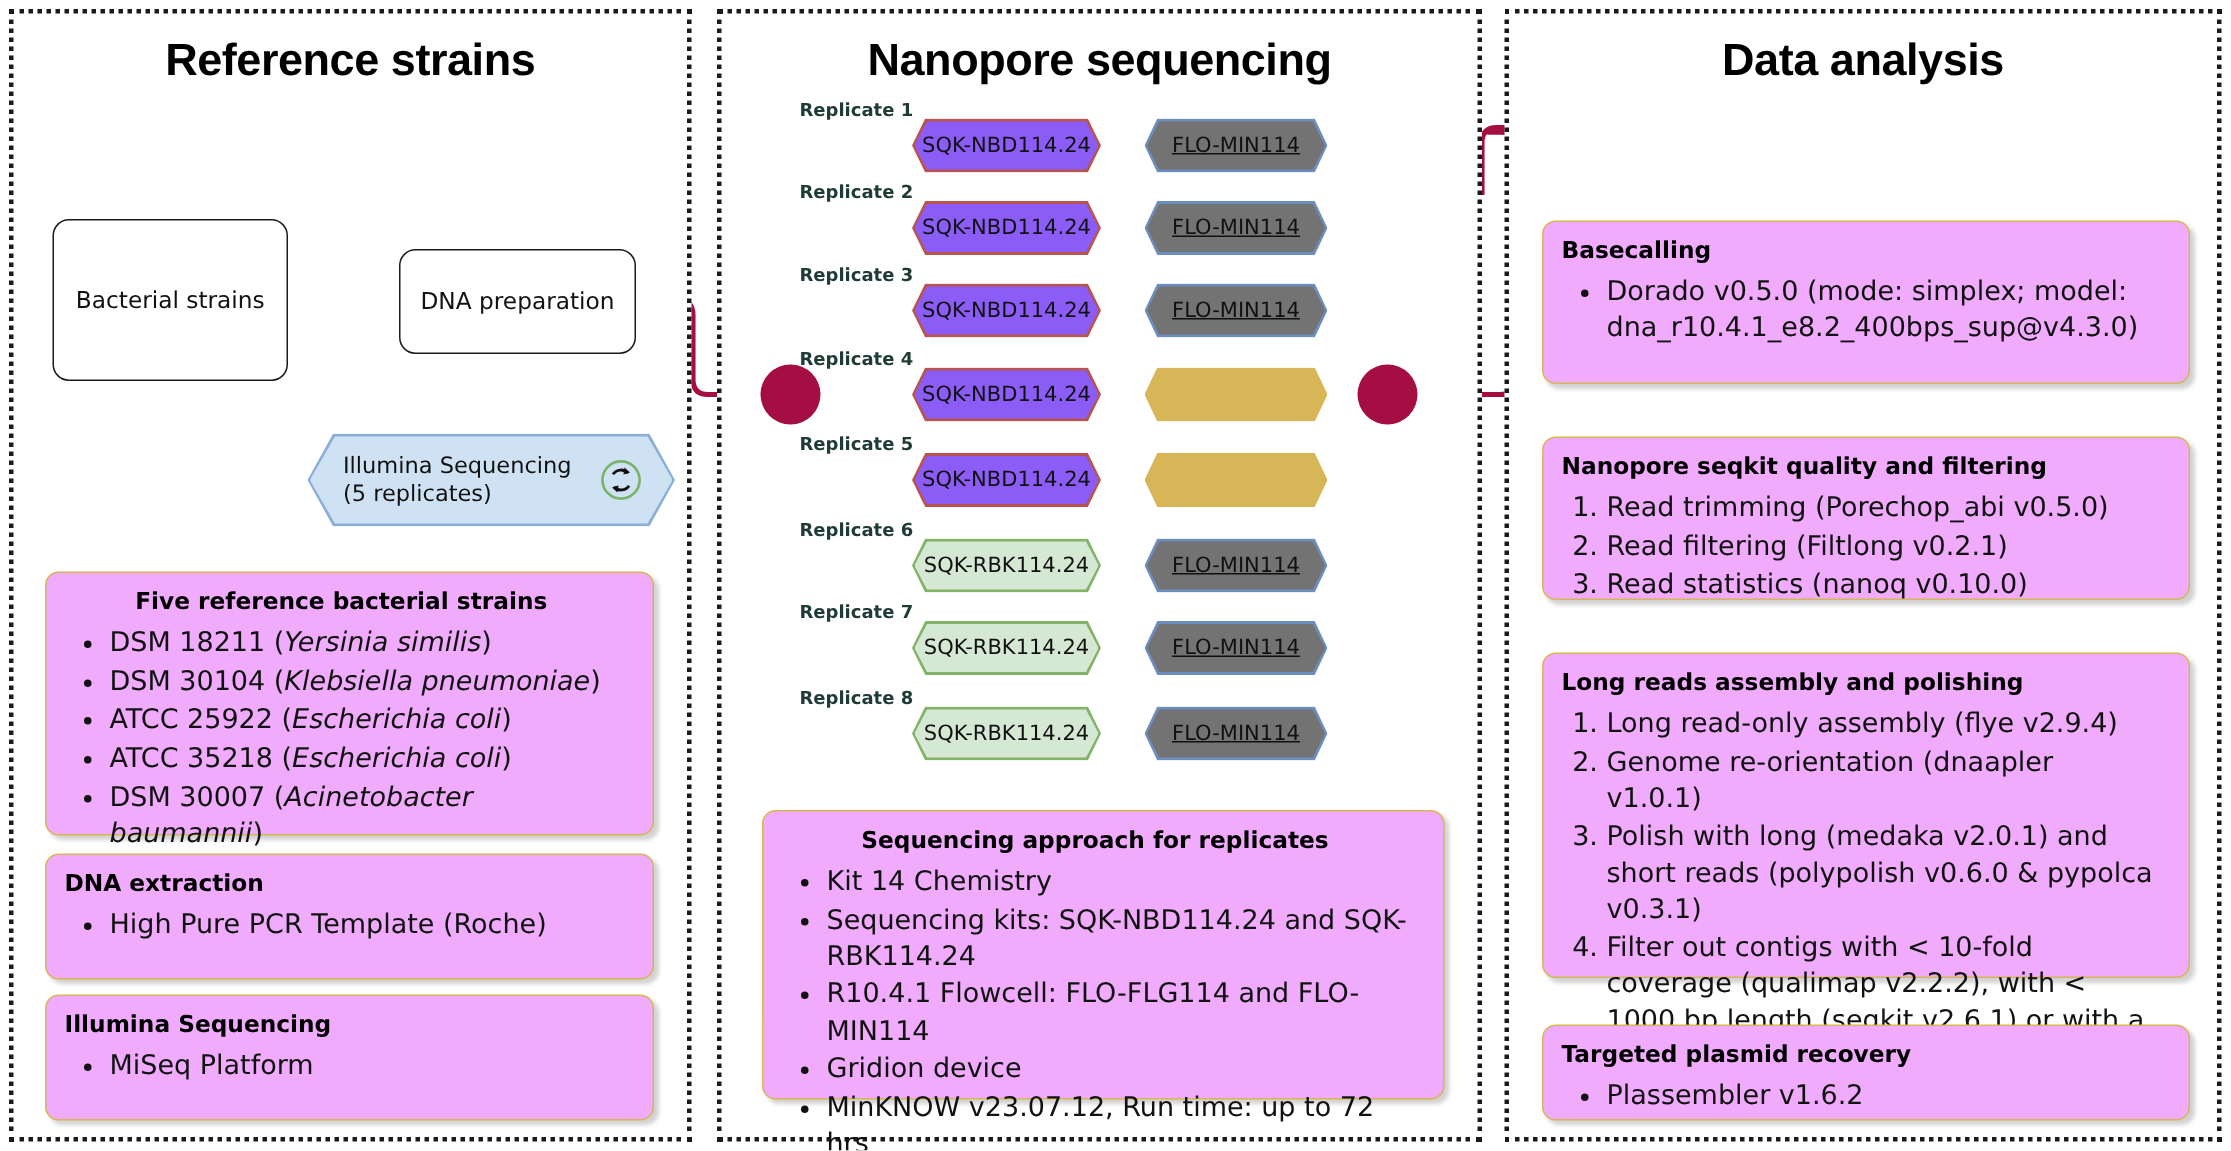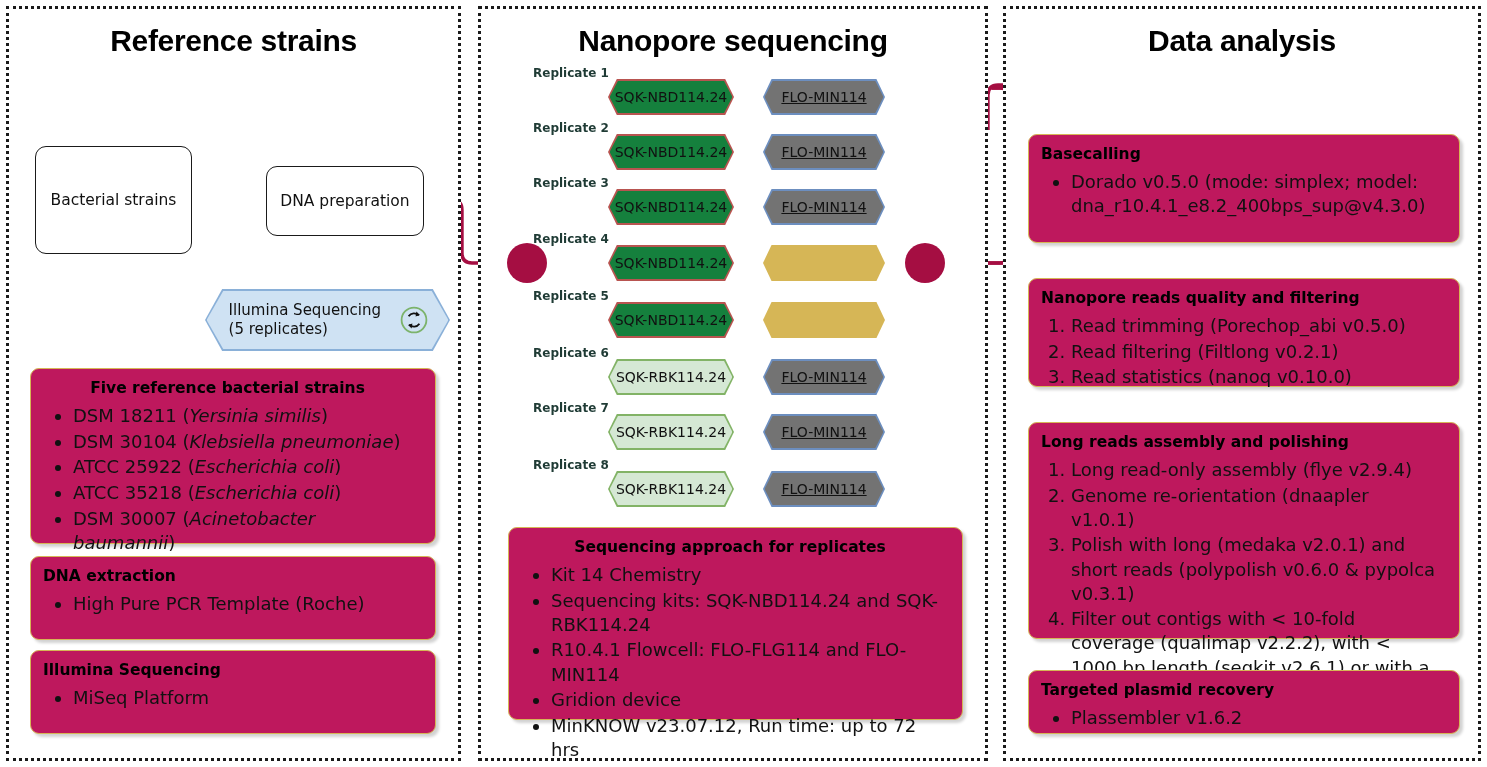--- a/index.html
+++ b/index.html
@@ -19,24 +19,25 @@
 
   
   .procbox{
     position:absolute;box-sizing:border-box;border:1.6px solid #1a1a1a;border-radius:11px;
     background:#fff;display:flex;align-items:center;justify-content:center;
     font-size:15.5px;color:#111;
   }
 
   
   .note{
-    position:absolute;box-sizing:border-box;background:#be185d;
+    position:absolute;box-sizing:border-box;background:#f0abfc;
     border:1.3px solid #d6b656;border-radius:9px;
     box-shadow:3px 3px 3px rgba(0,0,0,0.18);
     padding:9px 23px 11px 12px;
+    margin-top:13px;
   }
   .note h4{margin:0 0 2px 0;font-size:15.5px;font-weight:bold;color:#000;
     font-family:"DejaVu Sans",sans-serif;line-height:1.3;}
   .note h4.ctr{text-align:center;margin-bottom:6px;}
   .note ul,.note ol{margin:6px 0 0 0;padding-left:30px;}
   .note li{font-size:18px;color:#111;line-height:1.34;margin:1.5px 0;}
   .note ul li{list-style:disc;}
   .note ol li{list-style:decimal;}
   .note i{font-style:italic;}
 
@@ -47,21 +48,21 @@
     font-size:14px;color:#111;text-align:center;
     clip-path:polygon(7% 0,93% 0,100% 50%,93% 100%,7% 100%,0 50%);
     line-height:1.15;
   }
   .hex .inner{
     position:absolute;inset:1.6px;
     clip-path:polygon(7% 0,93% 0,100% 50%,93% 100%,7% 100%,0 50%);
     display:flex;align-items:center;justify-content:center;
   }
   .hex.kit-nbd{background:#b85450;}
-  .hex.kit-nbd .inner{background:#15803d;}
+  .hex.kit-nbd .inner{background:#8b5cf6;}
   .hex.kit-rbk{background:#82b366;}
   .hex.kit-rbk .inner{background:#d5e8d4;}
   .hex.fc-min{background:#6c8ebf;}
   .hex.fc-min .inner{background:#737373;text-decoration:underline;}
   .hex.fc-flg{background:#d6b656;}
   .hex.fc-flg .inner{background:#fdeeb9;margin-top:37px;}
   .hex.illum{background:#8ab0d8;}
   .hex.illum .inner{background:#cfe2f3;justify-content:flex-start;padding-left:22px;}
 
   .illum-label{font-size:15px;color:#111;text-align:left;line-height:1.25;}
@@ -329,21 +330,21 @@
   <div class="panel-title" style="left:1003px;width:478px;top:24px;">Data analysis</div>
 
   <div class="note" style="left:1028px;top:134px;width:432px;height:109px;">
     <h4>Basecalling</h4>
     <ul>
       <li>Dorado v0.5.0 (mode: simplex; model: dna_r10.4.1_e8.2_400bps_sup@v4.3.0)</li>
     </ul>
   </div>
 
   <div class="note" style="left:1028px;top:278px;width:432px;height:109px;">
-    <h4>Nanopore reads quality and filtering</h4>
+    <h4>Nanopore seqkit quality and filtering</h4>
     <ol>
       <li>Read trimming (Porechop_abi v0.5.0)</li>
       <li>Read filtering (Filtlong v0.2.1)</li>
       <li>Read statistics (nanoq v0.10.0)</li>
     </ol>
   </div>
 
   <div class="note" style="left:1028px;top:422px;width:432px;height:217px;">
     <h4>Long reads assembly and polishing</h4>
     <ol>

